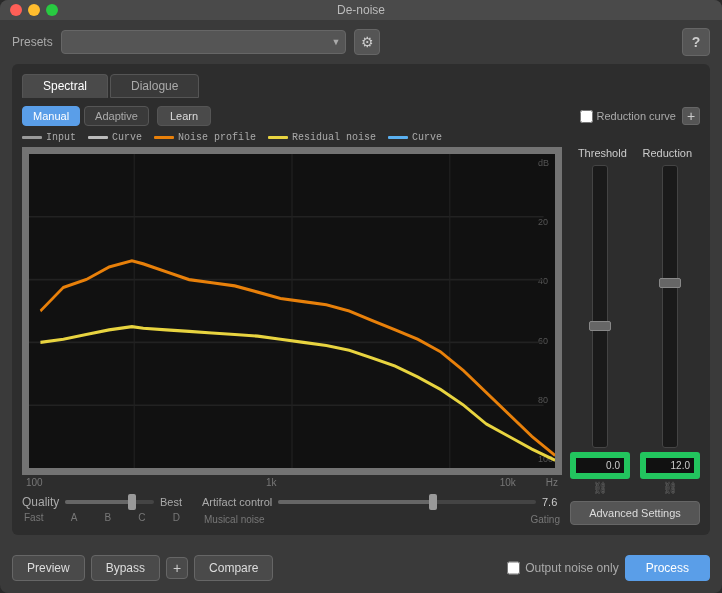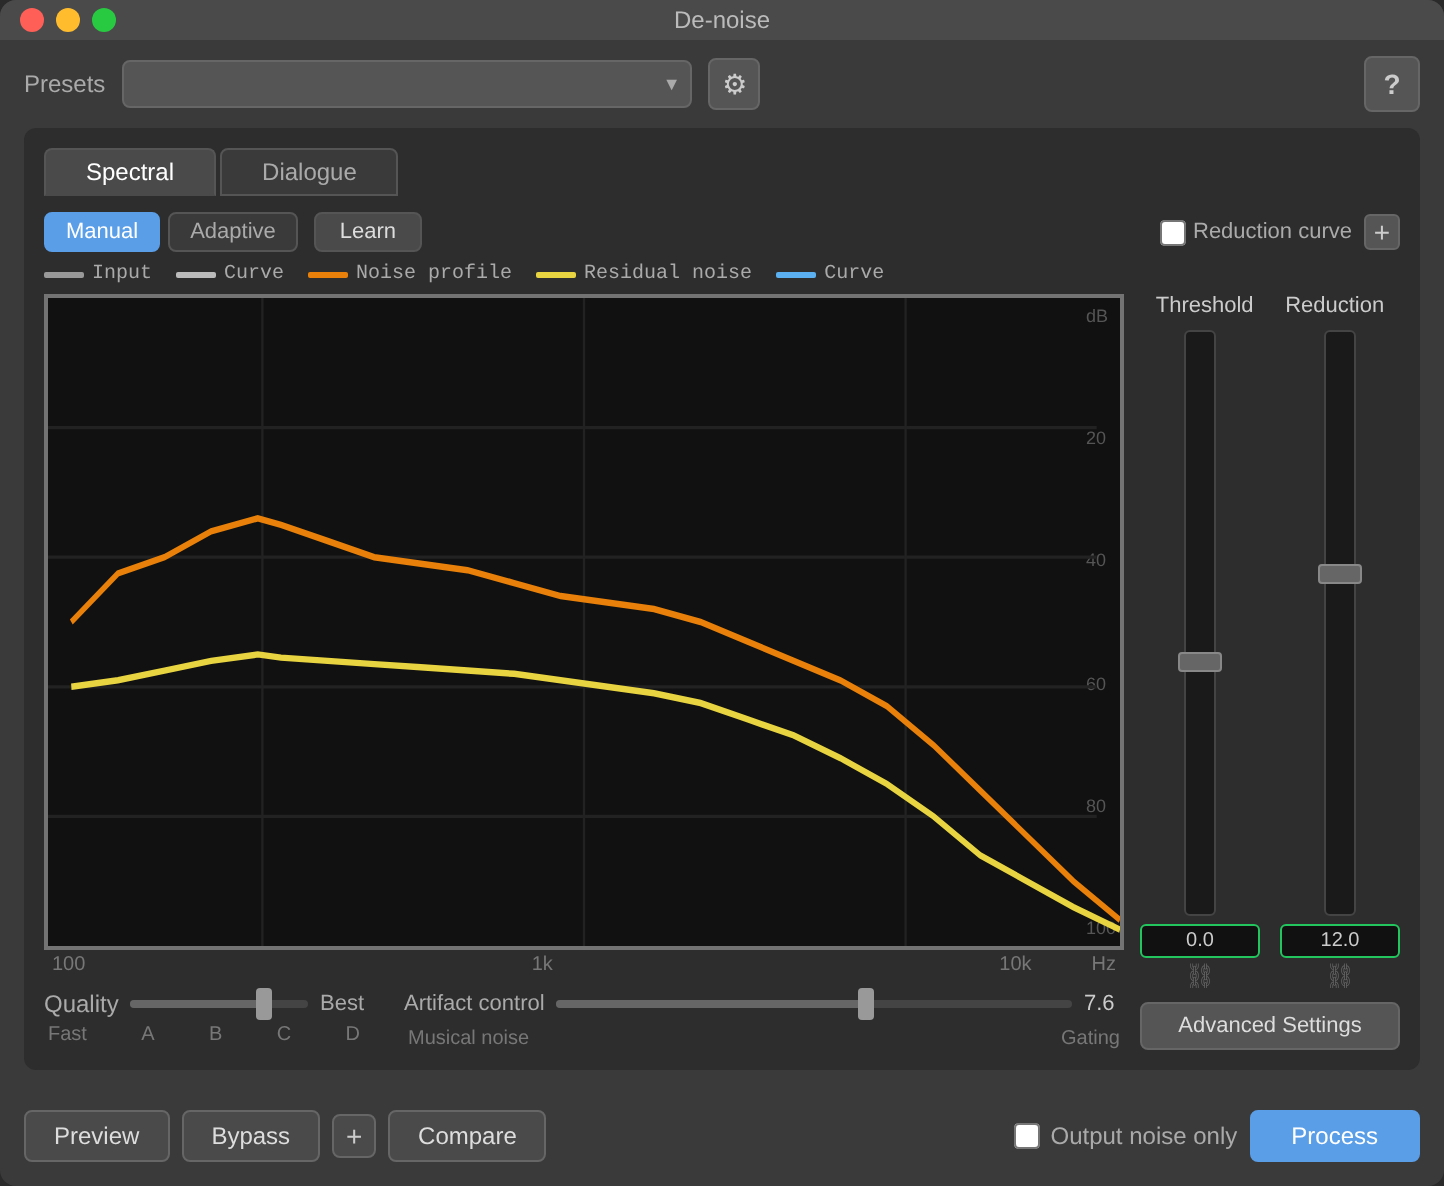--- a/index.html
+++ b/index.html
@@ -233,21 +233,21 @@
     }
     .chart-area {
       flex: 1;
       display: flex;
       flex-direction: column;
       min-height: 0;
     }
     .chart-canvas-wrapper {
       flex: 1;
       background: #111;
-      border: 2px solid #737373;
+      border: 7px solid #737373;
       position: relative;
       overflow: hidden;
     }
     .chart-svg {
       width: 100%;
       height: 100%;
       position: absolute;
       top: 0; left: 0;
     }
     .chart-x-labels {
@@ -352,26 +352,26 @@
       transform: translateX(-50%);
       width: 22px;
       height: 10px;
       background: #666;
       border: 1px solid #888;
       border-radius: 2px;
       cursor: pointer;
     }
     .fader-value-box {
       background: #111;
-      border: 1px solid #22c55e;
+      border: 6px solid #22c55e;
       border-radius: 3px;
       padding: 2px 4px;
       font-size: 10px;
       color: #ccc;
-      text-align: center;
+      text-align: right;
       margin-top: 4px;
       width: 100%;
     }
     .link-btn {
       display: flex;
       justify-content: center;
       margin-top: 2px;
     }
     .advanced-btn {
       background: #555;

